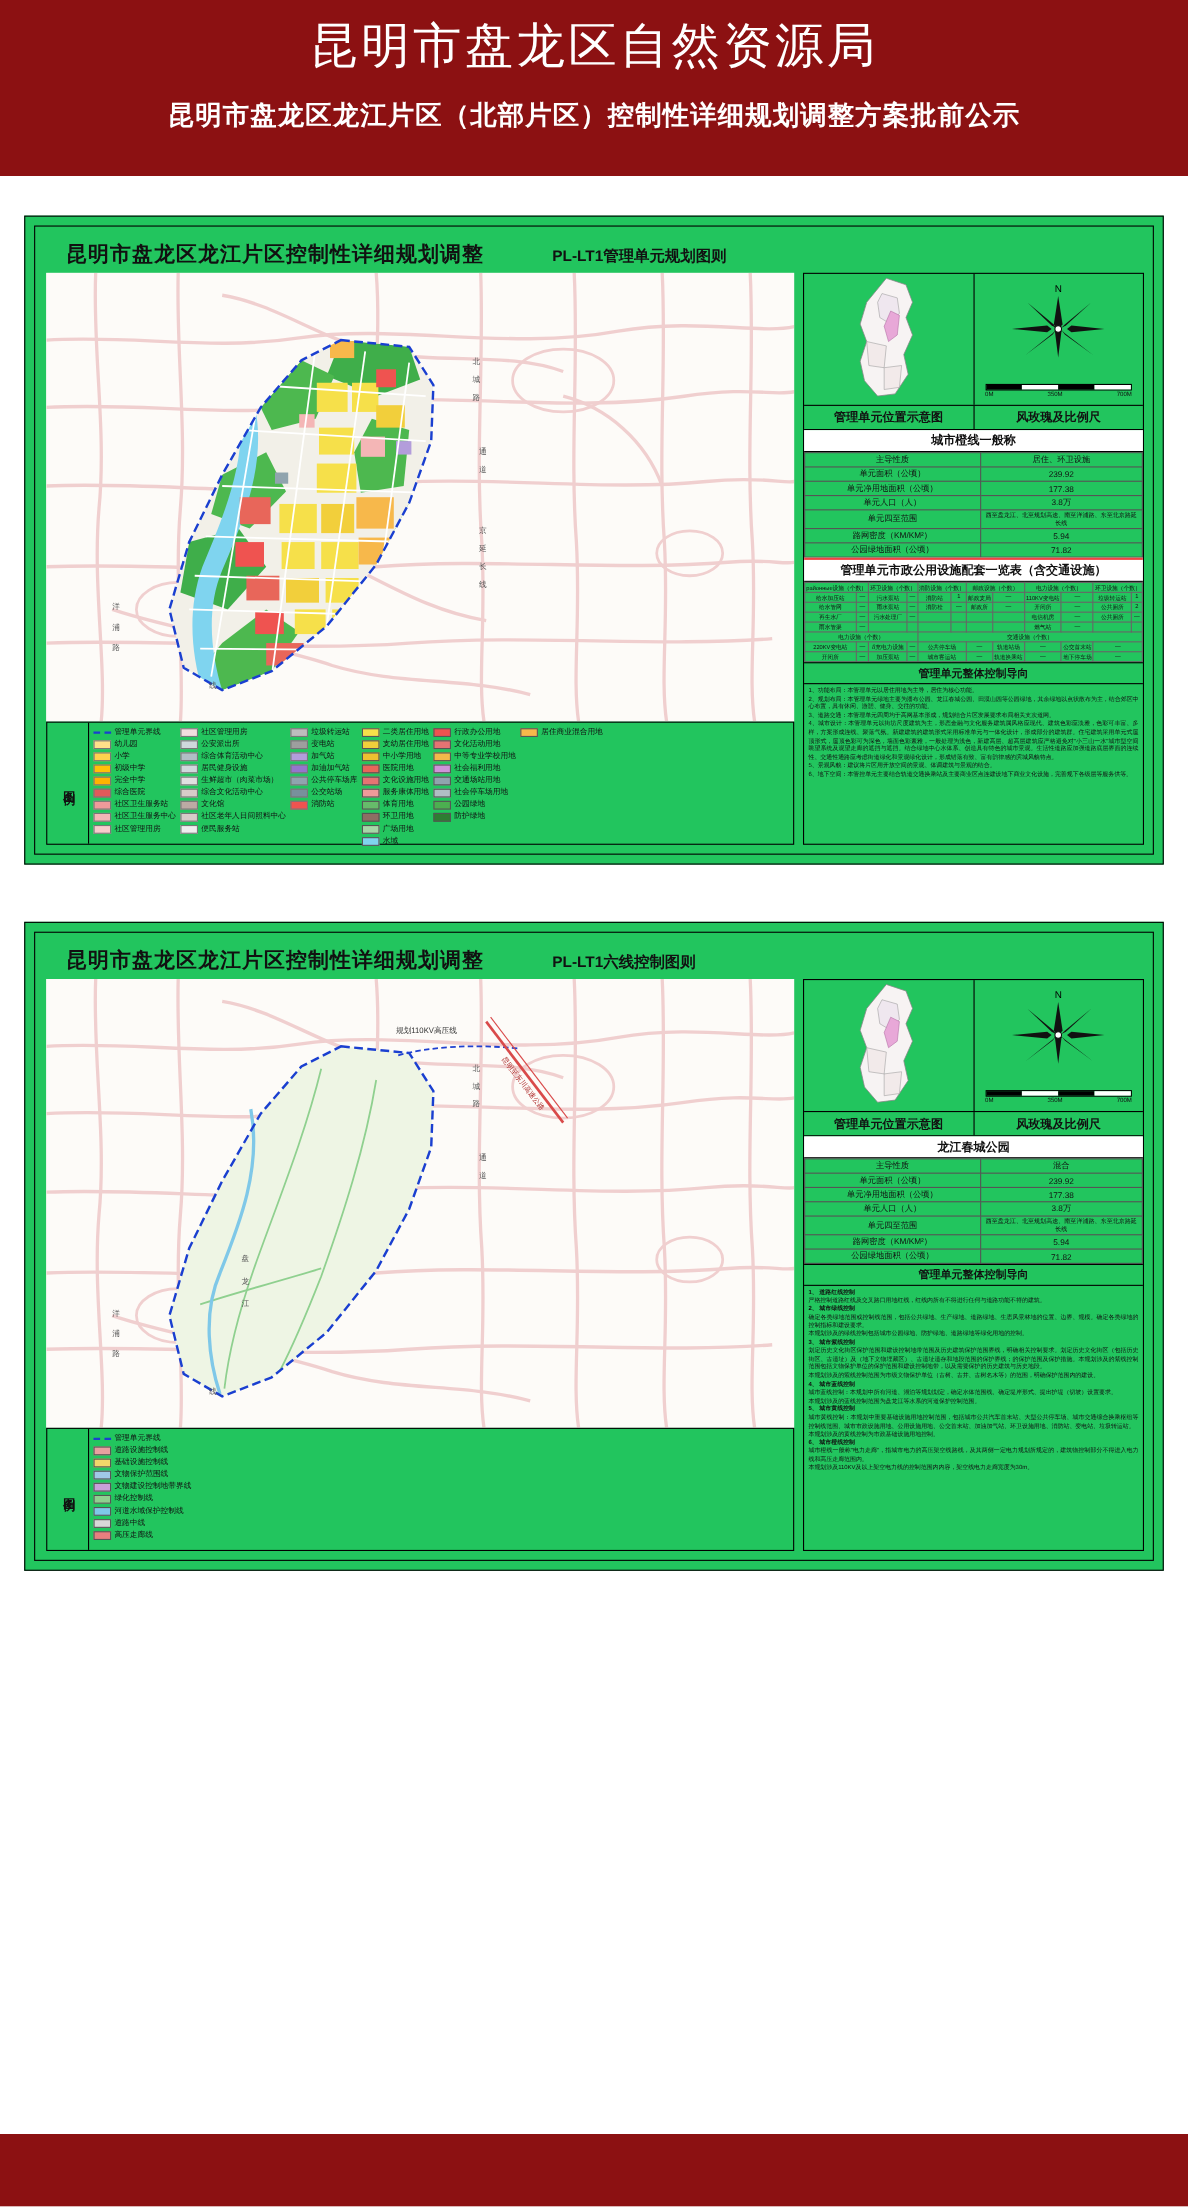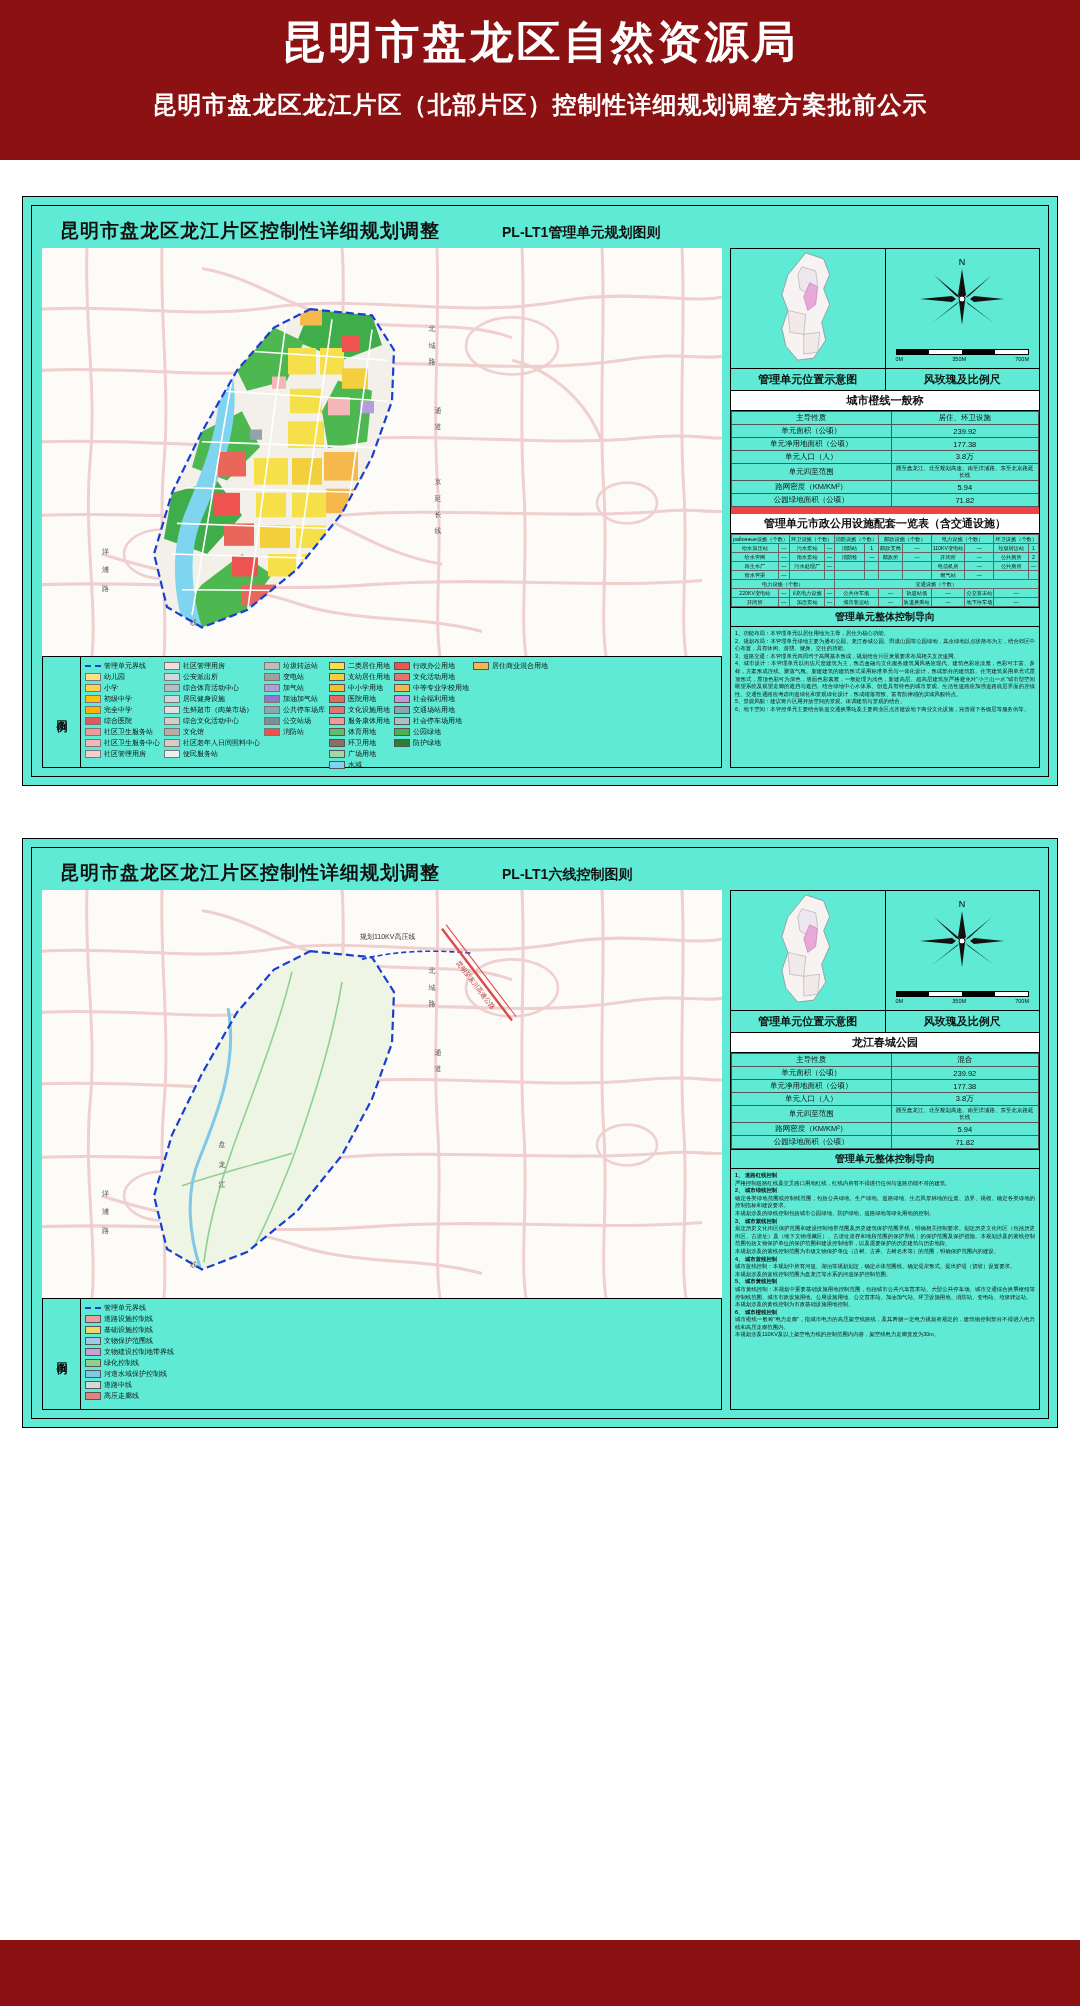--- a/index.html
+++ b/index.html
@@ -13,36 +13,36 @@
     overflow:hidden;
   }
   
   .header {
     position:absolute; left:0; top:0; width:1080px; height:160px;
     background:#8c1112;
     display:flex; flex-direction:column; align-items:center; justify-content:flex-start;
     padding-top:14px;
   }
   .header .title {
-    color:#ffffff; font-size:44px; font-weight:bold; letter-spacing:3px;
+    color:#ffffff; font-size:44px; font-weight:normal; letter-spacing:3px;
     line-height:1.25;
   }
   .header .subtitle {
     color:#ffffff; font-size:24px; font-weight:bold; letter-spacing:1px;
     margin-top:20px;
   }
   .header-gap {
     position:absolute; left:0; top:160px; width:1080px; height:32px; background:#ffffff;
   }
   .footer-bar {
     position:absolute; left:0; top:1940px; width:1080px; height:66px; background:#8c1112;
   }
   
   .sheet {
-    position:absolute; background:#5eead4; border:1px solid #000;text-decoration:underline;
+    position:absolute; background:#22c55e; border:1px solid #000;text-decoration:underline;
   }
   #sheet1 { left:22px; top:196px; width:1036px; height:590px; }
   #sheet2 { left:22px; top:838px; width:1036px; height:590px; }
 
   .sheet-inner {
     position:absolute; left:8px; top:8px; right:8px; bottom:8px; border:1px solid #000;
   }
   .sheet-title {
     position:absolute; left:28px; top:12px; font-size:19px; font-weight:bold; letter-spacing:1px;
   }
@@ -505,21 +505,21 @@
               <td class="k">路网密度（KM/KM²）</td>
               <td>5.94</td>
             </tr>
           <tr>
               <td class="k">公园绿地面积（公顷）</td>
               <td>71.82</td>
             </tr>
         </tbody>
       </table>
 
-      <div class="tbl-title" style="border-top:7px solid #ef4444">管理单元市政公用设施配套一览表（含交通设施）</div>
+      <div class="tbl-title" style="border-top:2px solid #ef4444">管理单元市政公用设施配套一览表（含交通设施）</div>
       <table class="mini-tbl">
         <tbody>
           <tr>
             <td colspan="2">районные设施（个数）</td>
             <td colspan="2">环卫设施（个数）</td>
             <td colspan="2">消防设施（个数）</td>
             <td colspan="2">邮政设施（个数）</td>
             <td colspan="2">电力设施（个数）</td>
             <td colspan="2">环卫设施（个数）</td>
           </tr>

